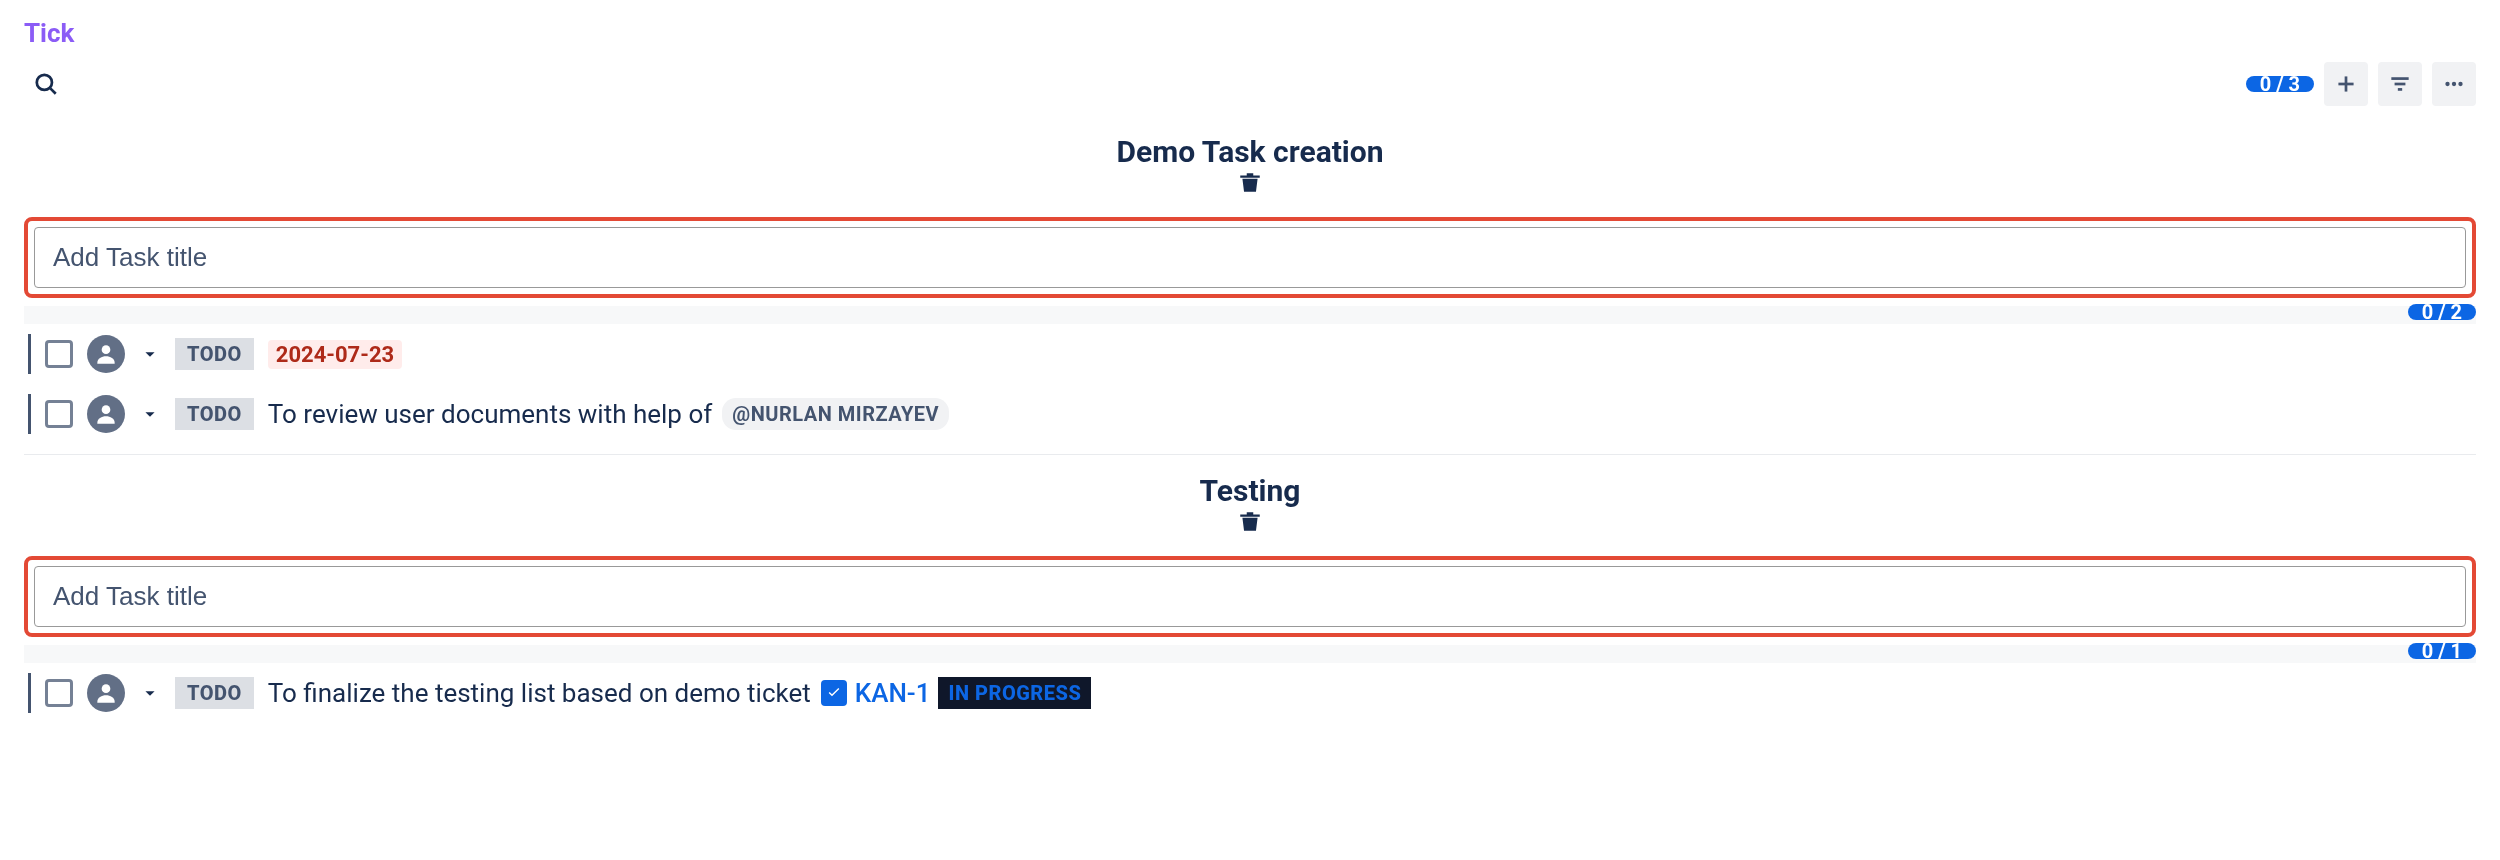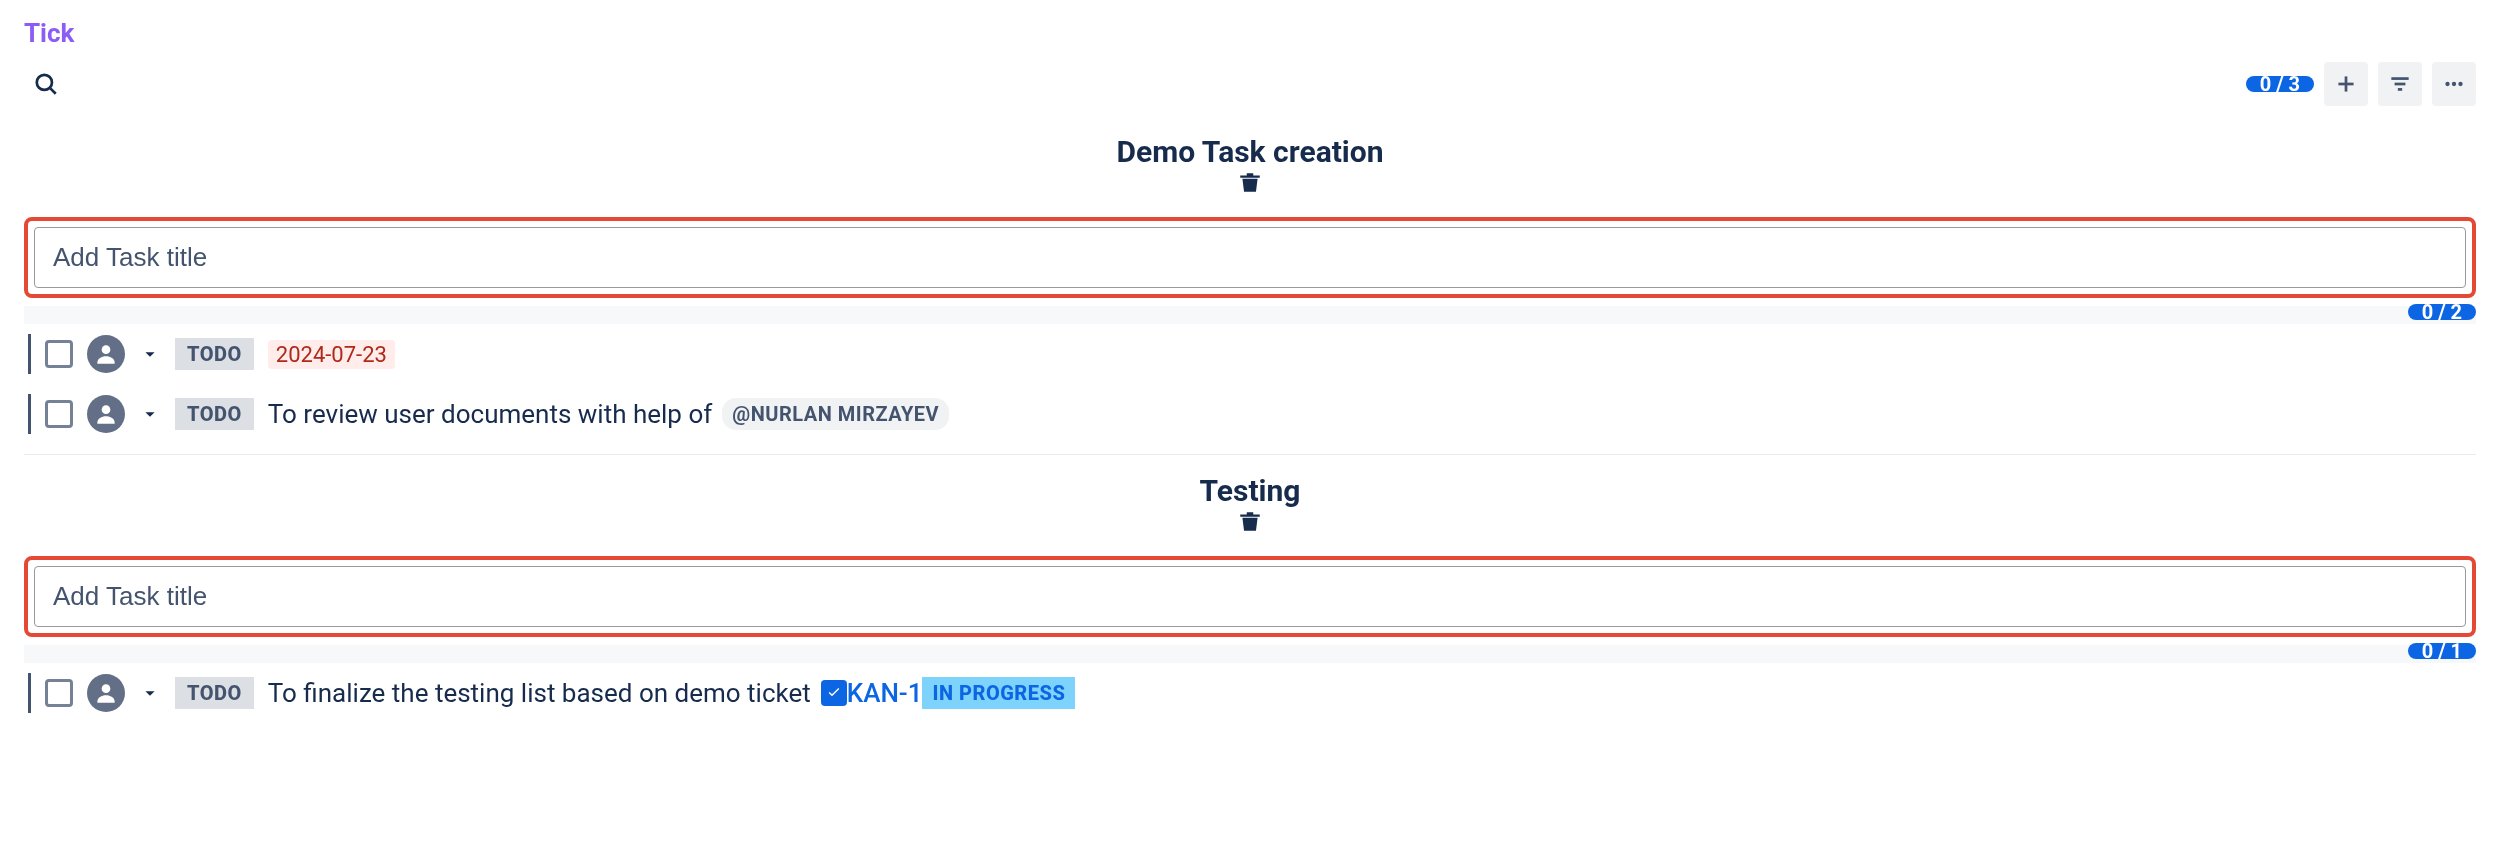--- a/index.html
+++ b/index.html
@@ -110,46 +110,46 @@
     letter-spacing: 0.5px;
   }
   .task-text {
     font-size: 26px;
     color: #172B4D;
     display:flex; align-items:center; gap: 10px;
   }
   .date-lozenge {
     background: #FFECEB;
     color: #AE2A19;
-    font-weight: 400;
+    font-weight: 700;
     font-size: 22px;
     padding: 2px 8px;
     border-radius: 4px;
   }
   .mention-lozenge {
     background: #F1F2F4;
     color: #44546F;
     font-weight: 700;
     font-size: 20px;
     padding: 4px 10px;
     border-radius: 14px;
     letter-spacing: 0.5px;
   }
   .issue-badge {
-    display:inline-flex; align-items:center; gap:0;
+    display:inline-flex; align-items:center; gap:8px;
   }
   .issue-icon {
     width:26px; height:26px;
     background:#0C66E4; border-radius:4px;
     display:flex; align-items:center; justify-content:center;
   }
   .issue-icon svg { width:16px; height:16px; fill:#fff; }
   .issue-key { color:#0C66E4; font-weight:500; font-size:26px; }
   .issue-status {
-    background:#7dd3fc; color:#0C66E4;
+    background:#0f172a; color:#0C66E4;
     font-weight:800; font-size:20px;
     padding:4px 10px;
     letter-spacing:0.5px;
   }
   .hr { border:none; border-top:1px solid #E9EBEE; margin-top: 10px; }
   .trash-btn { cursor:pointer; }
   .trash-btn svg { width:26px; height:26px; }
 </style>
 </head>
 <body>

